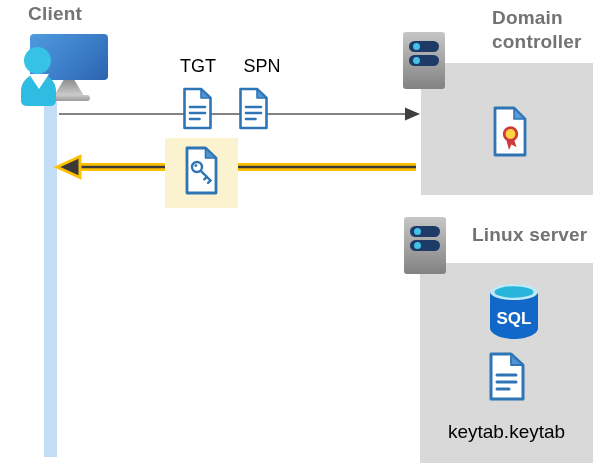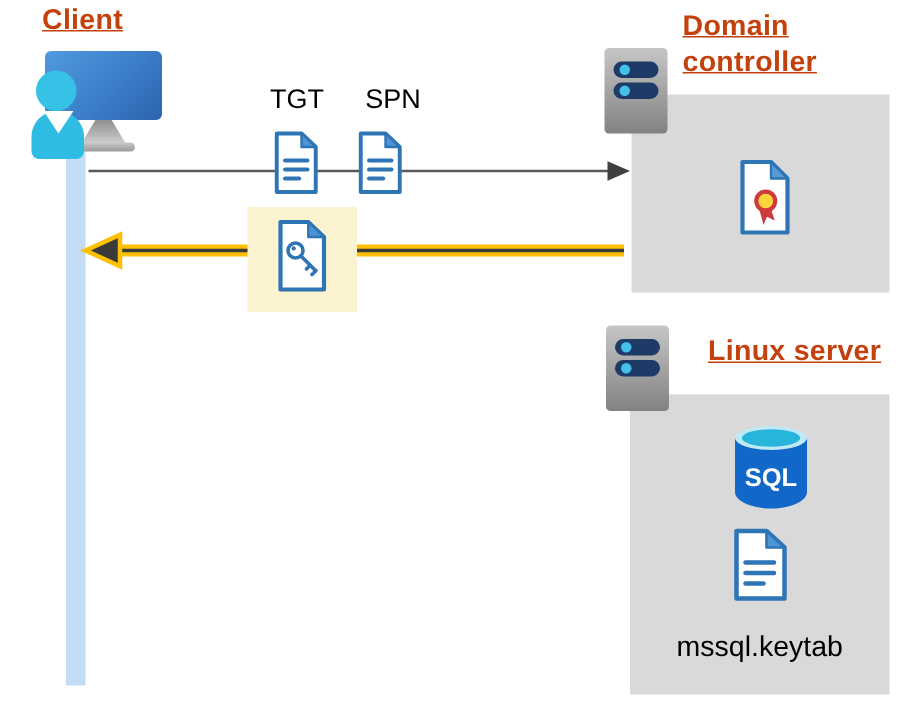--- a/index.html
+++ b/index.html
@@ -1,21 +1,21 @@
 <!DOCTYPE html>
 <html><head>
 <meta charset="utf-8">
 <style>
   html,body{margin:0;padding:0;background:#fff;}
   #stage{position:relative;width:600px;height:468px;background:#ffffff;overflow:hidden;
          font-family:"Liberation Sans","DejaVu Sans",sans-serif;}
   .abs{position:absolute;}
-  .title{font-weight:bold;font-size:19px;color:#c2410c;letter-spacing:.2px;text-decoration:underline;}
+  .title{font-weight:bold;font-size:19px;color:#737373;letter-spacing:.2px;}
   .plain{font-size:18px;color:#000000;}
-  .pre{white-space:pre-line;line-height:24px;}
+  .pre{white-space:pre-line;line-height:24px;margin-left:37px;}
   .ctr{text-align:center;}
 
   
   .graybox{background:#d9d9d9;}
 
   
   .monitor{left:30px;top:34px;width:78px;height:46px;border-radius:4px;
            background:linear-gradient(135deg,#4f9ade 0%,#3c7ec9 55%,#2c63ae 100%);}
   .stand-neck{left:54px;top:80px;width:30px;height:16px;
               background:linear-gradient(180deg,#8f8f8f,#cfcfcf);
@@ -151,15 +151,15 @@
       <line x1="9" y1="37" x2="21" y2="37"></line>
     </g>
   </svg>
 
   <div class="abs title lbl-client">Client</div>
   <div class="abs plain ctr lbl-tgt">TGT</div>
   <div class="abs plain ctr lbl-spn">SPN</div>
   <div class="abs title pre lbl-dc">Domain
 controller</div>
   <div class="abs title lbl-linux">Linux server</div>
-  <div class="abs plain ctr lbl-keytab">mssql.keytab</div>
+  <div class="abs plain ctr lbl-keytab">keytab.keytab</div>
 
 </div>
 
 </body></html>

